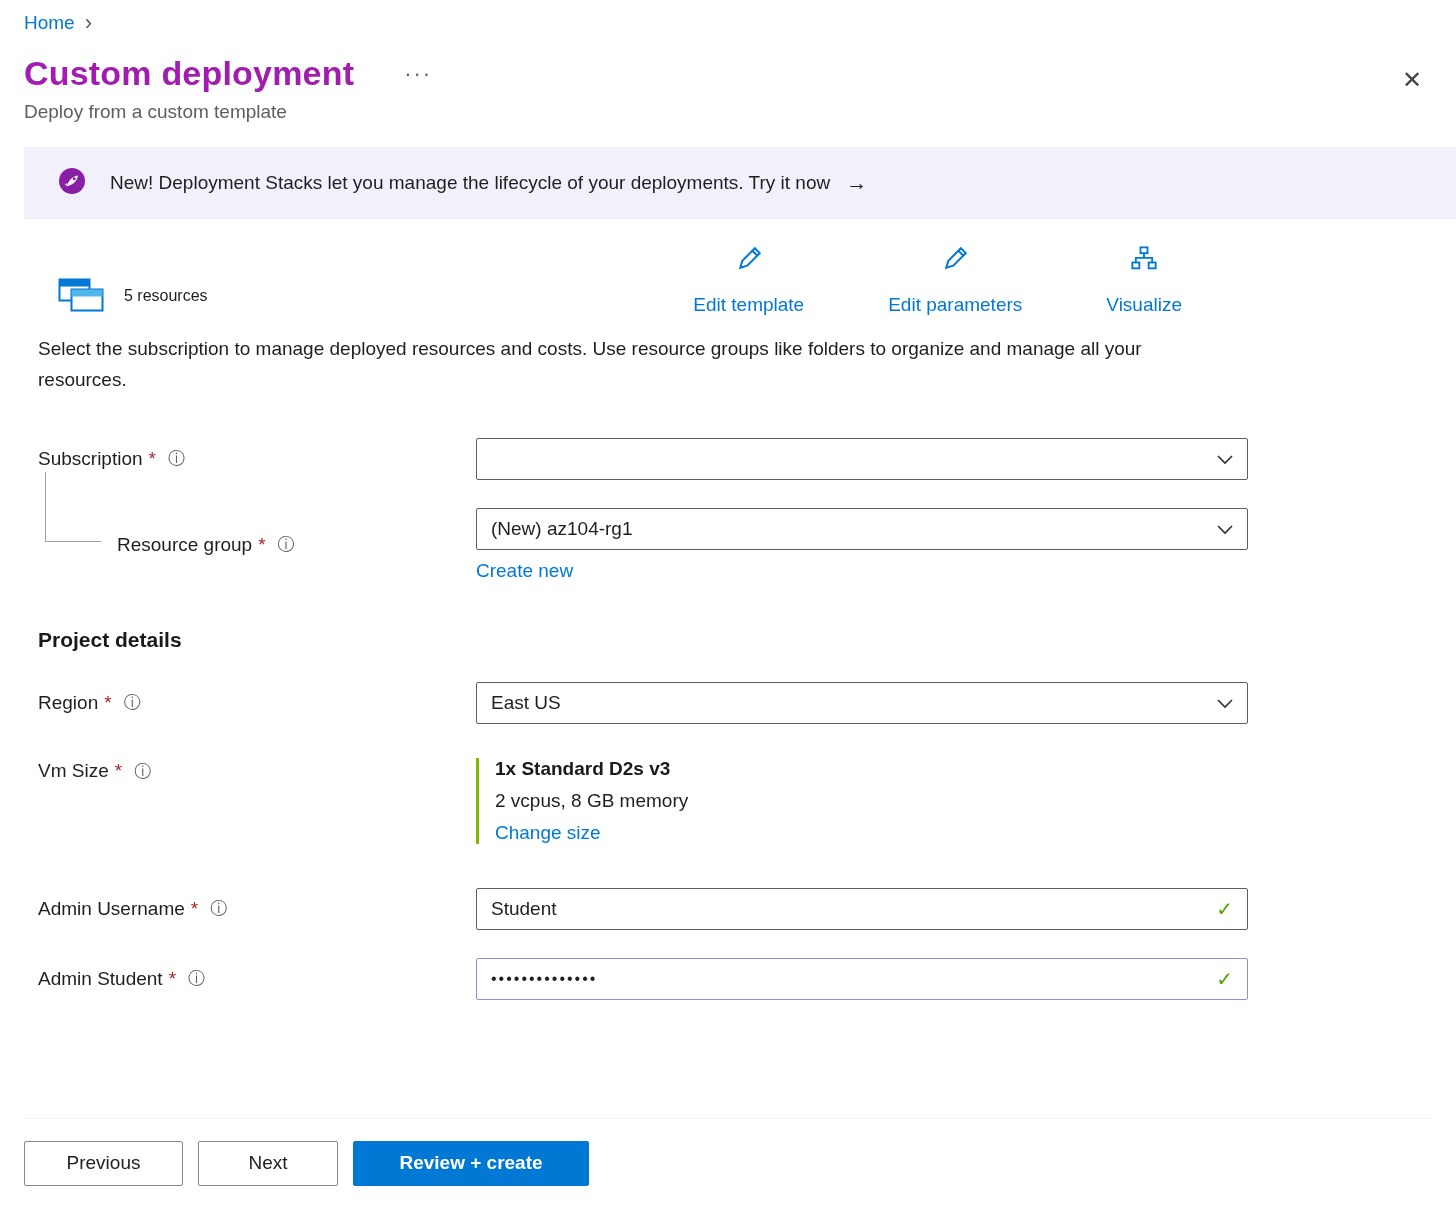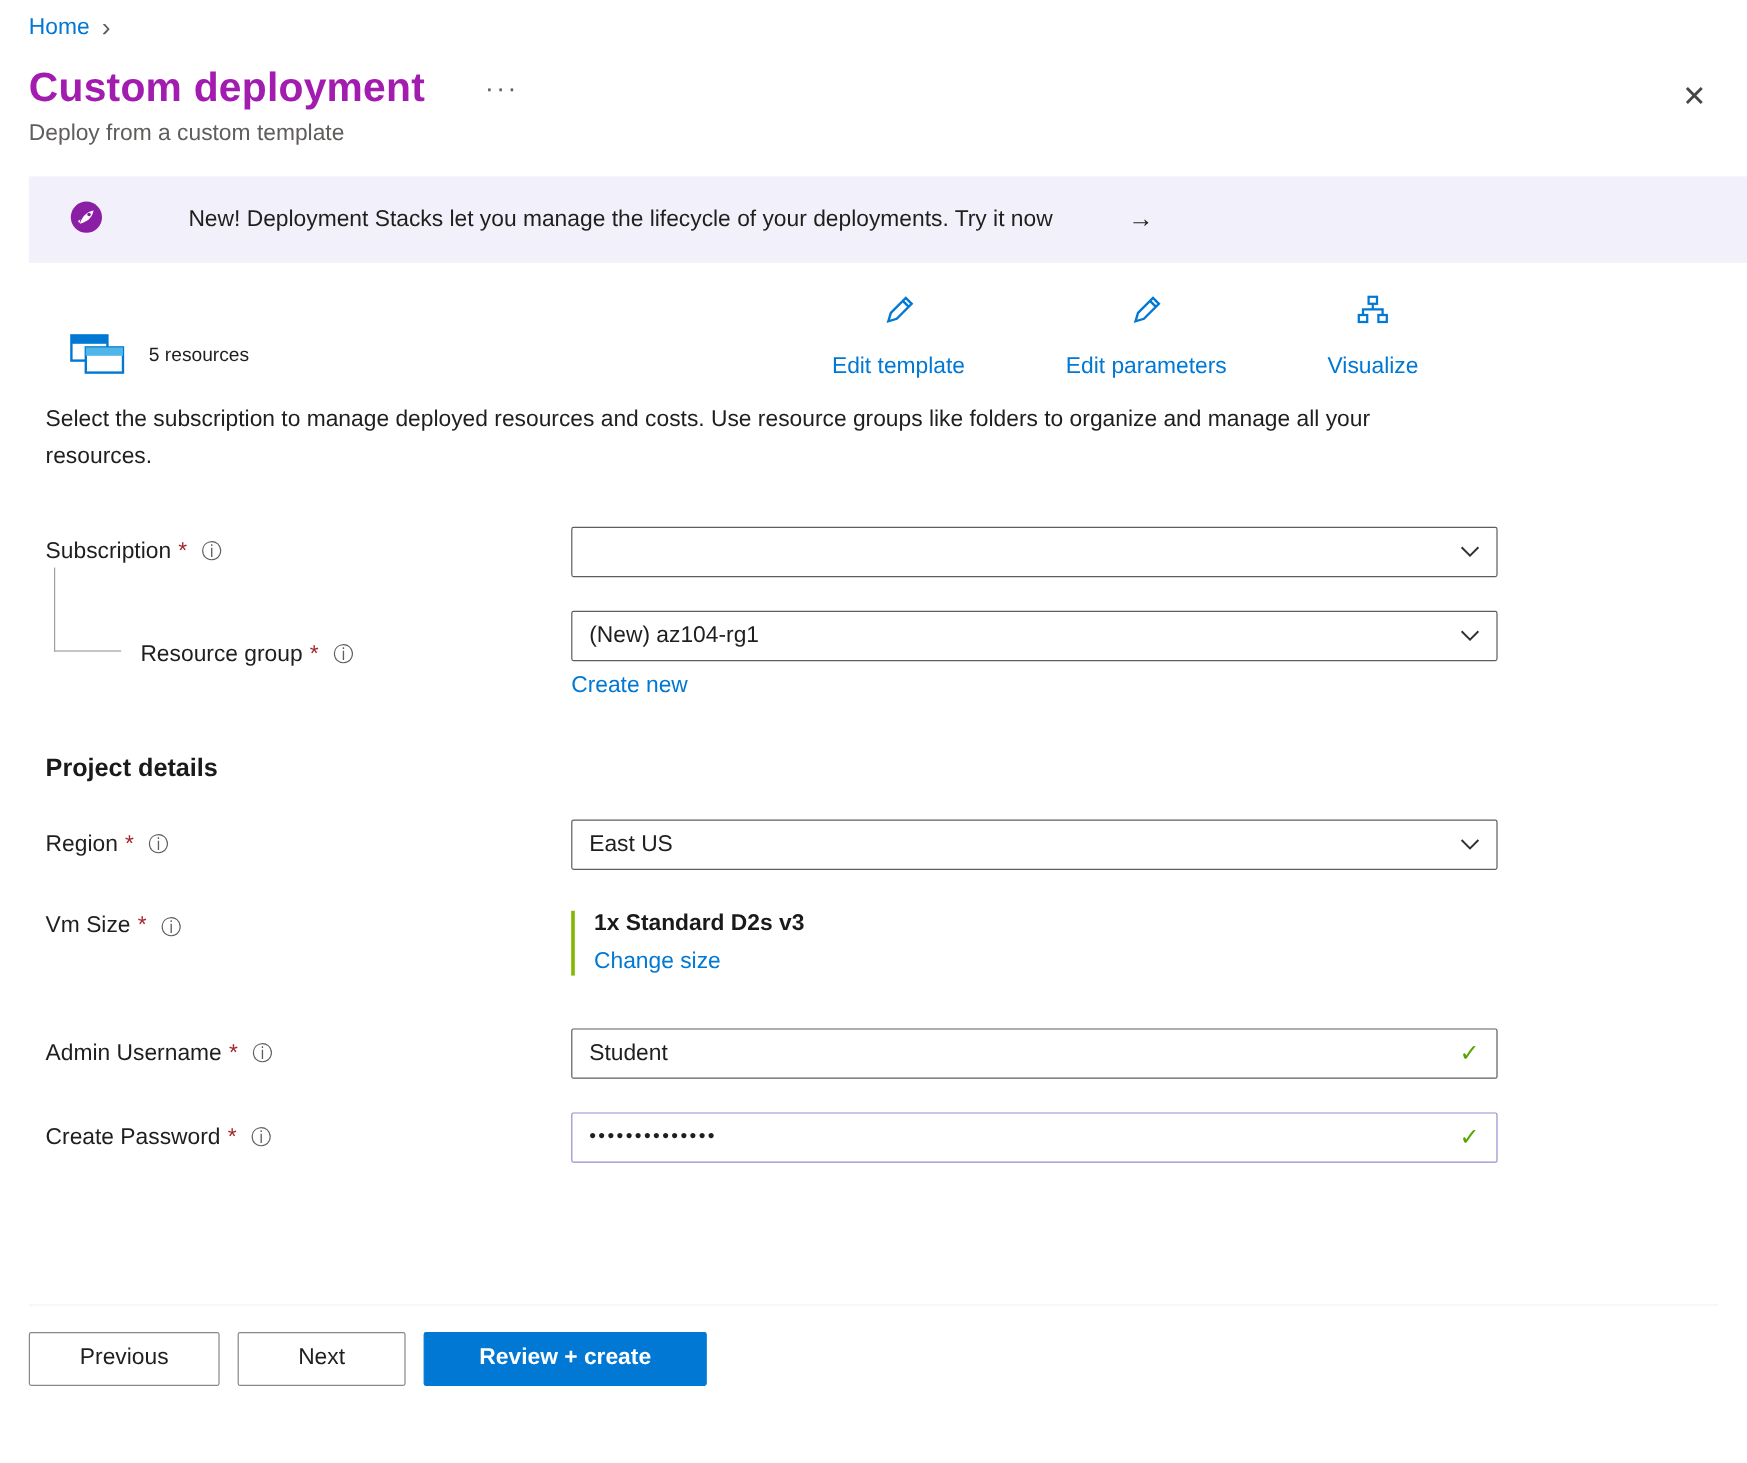--- a/index.html
+++ b/index.html
@@ -21,21 +21,21 @@
   
   .header-row { margin-top: 20px; display: flex; align-items: center; }
   .page-title { font-size: 34px; font-weight: 700; color: #a21caf; margin: 0; letter-spacing: 0.2px; }
   .more { margin-left: 50px; color: #605e5c; font-size: 22px; letter-spacing: 2px; cursor: pointer; }
   .close-btn { position: absolute; top: 64px; right: 28px; background: none; border: none;
                font-size: 24px; color: #484644; cursor: pointer; padding: 2px 6px; }
   .subtitle { margin-top: 8px; font-size: 19px; color: #605e5c; }
 
   
   .banner { margin-top: 24px; margin-right: -24px; background: #f2f1fb; height: 72px;
-            display: flex; align-items: center; padding-left: 34px; gap: 47px; }
+            display: flex; align-items: center; padding-left: 34px; }
   .banner-text { margin-left: 24px; font-size: 19px; color: #201f1e; cursor: pointer; }
   .banner-arrow { margin-left: 16px; font-size: 21px; color: #201f1e; }
 
   
   .template-bar { margin-top: 26px; display: flex; align-items: flex-end; }
   .resources { display: flex; align-items: center; gap: 20px; margin-left: 34px; }
   .resources-label { font-size: 16px; color: #201f1e; padding-bottom: 2px; }
   .actions { margin-left: auto; margin-right: 250px; display: flex; gap: 84px; }
   .action { display: flex; flex-direction: column; align-items: center; gap: 16px;
             color: #0078d4; font-size: 19px; cursor: pointer; }
@@ -225,20 +225,21 @@
 
     <div class="form-row vm-row">
       <div class="label-col">
         <span>Vm Size</span>
         <span class="req">*</span>
         <span class="info-icon">ⓘ</span>
       </div>
       <div class="field-col">
         <div class="vm-box">
           <div class="vm-title">1x Standard D2s v3</div>
+          <div class="vm-specs">2 vcpus, 8 GB memory</div>
           <a class="vm-change">Change size</a>
         </div>
       </div>
     </div>
 
     <div class="form-row">
       <div class="label-col">
         <span>Admin Username</span>
         <span class="req">*</span>
         <span class="info-icon">ⓘ</span>
@@ -246,21 +247,21 @@
       <div class="field-col">
         <div class="input-box">
           <span>Student</span>
           <span class="check">✓</span>
         </div>
       </div>
     </div>
 
     <div class="form-row">
       <div class="label-col">
-        <span>Create Password</span>
+        <span>Admin Student</span>
         <span class="req">*</span>
         <span class="info-icon">ⓘ</span>
       </div>
       <div class="field-col">
         <div class="input-box password-box">
           <span class="dots">••••••••••••••</span>
           <span class="check">✓</span>
         </div>
       </div>
     </div>

